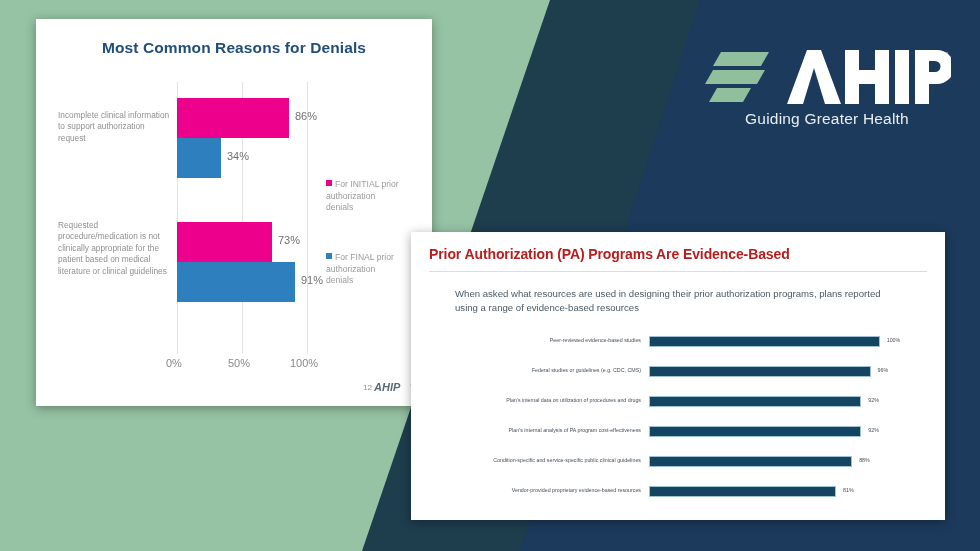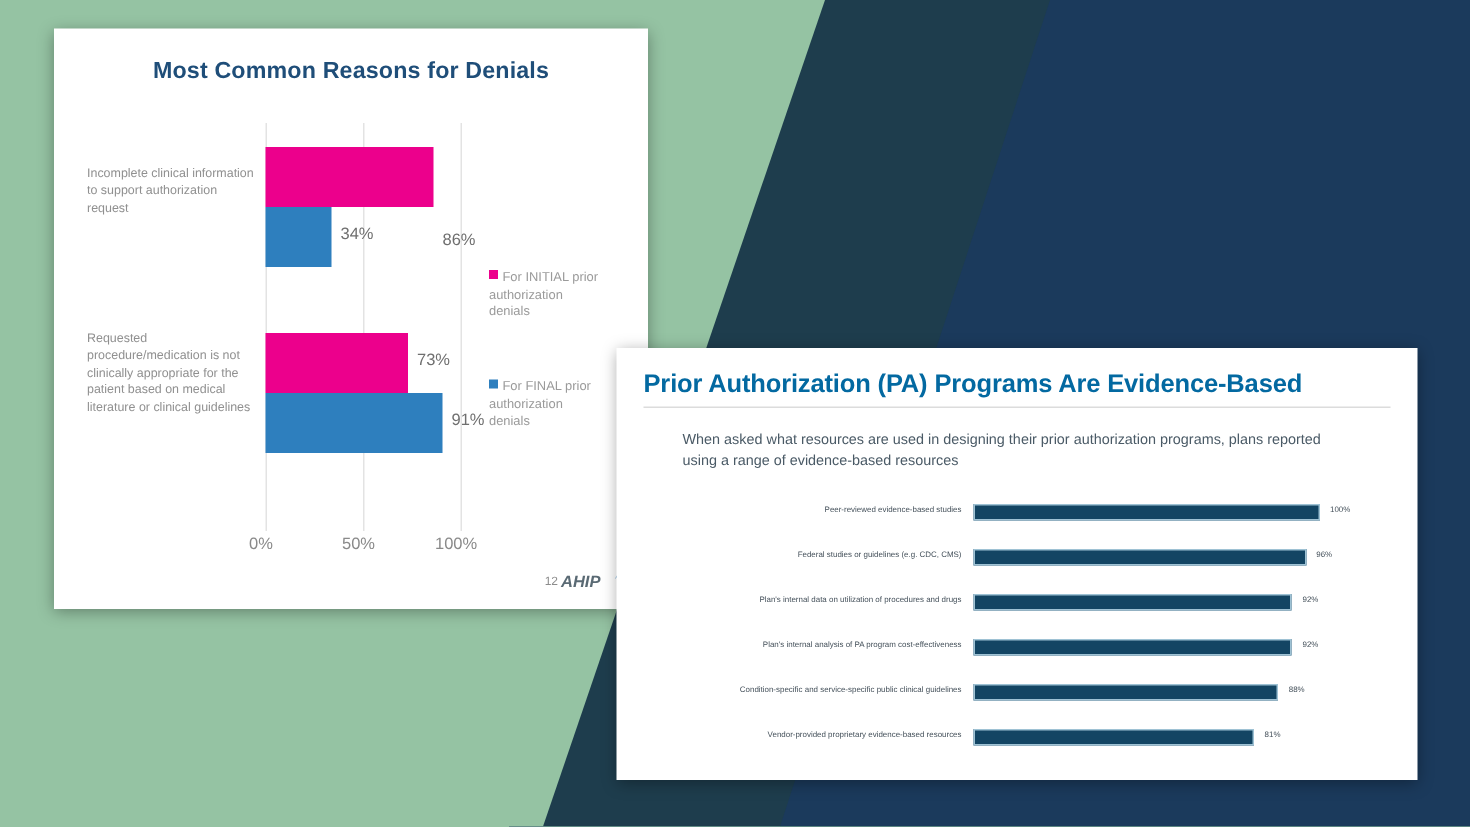--- a/index.html
+++ b/index.html
@@ -55,21 +55,21 @@
   .legend .sw.pink{background:#EC008C;}
   .legend .sw.blue{background:#2E7FBE;}
 
   .pagenum{position:absolute;right:60px;bottom:14px;font-size:8px;color:#8c8c8c;}
   .ahip-small{position:absolute;right:6px;bottom:8px;width:54px;height:24px;}
 
   
   #slide2{left:411px;top:232px;width:534px;height:288px;}
   #slide2 .s2-title{
     position:absolute;left:18px;top:14px;
-    font-size:17px;font-weight:bold;color:#0369a1;letter-spacing:-.1px;
+    font-size:14px;font-weight:bold;color:#b91c1c;letter-spacing:-.1px;
   }
   #slide2 .s2-rule{position:absolute;left:18px;right:18px;top:39px;height:1px;background:#dcdcdc;}
   #slide2 .s2-sub{
     position:absolute;left:44px;right:44px;top:55px;
     font-size:9.6px;line-height:14px;color:#4a5a66;
   }
   .s2-rows{position:absolute;left:18px;right:18px;top:96px;}
   .s2-row{position:relative;height:30px;}
   .s2-rowlabel{
     position:absolute;left:0;width:212px;top:8px;text-align:right;
@@ -102,21 +102,21 @@
 
     <div class="s1-plot">
 
       <div class="gridline gl0"></div>
       <div class="gridline gl50"></div>
       <div class="gridline gl100"></div>
 
       <div class="catlabel" style="left:4px;top:36px;">Incomplete clinical information to support authorization request</div>
 
       <div class="bar pink" style="left:123px;top:24px;width:112px;"></div>
-      <div class="vallabel" style="left:241px;top:36px;margin-top:44px;">86%</div>
+      <div class="vallabel" style="left:241px;top:36px;">86%</div>
 
       <div class="bar blue" style="left:123px;top:64px;width:44px;"></div>
       <div class="vallabel" style="left:173px;top:76px;text-align:right;">34%</div>
 
       <div class="catlabel" style="left:4px;top:146px;">Requested procedure/medication is not clinically appropriate for the patient based on medical literature or clinical guidelines</div>
 
       <div class="bar pink" style="left:123px;top:148px;width:95px;"></div>
       <div class="vallabel" style="left:224px;top:160px;">73%</div>
 
       <div class="bar blue" style="left:123px;top:188px;width:118px;"></div>
@@ -196,14 +196,35 @@
         <div class="s2-rowlabel">Vendor-provided proprietary evidence-based resources</div>
         <div class="s2-track">
           <div class="s2-bar" style="width:67.3%"></div>
           <div class="s2-val" style="left:69.8%">81%</div>
         </div>
       </div>
 
     </div>
   </div>
 
+  <div id="ahip-logo">
+    <svg class="ahip-word" viewBox="0 0 248 66">
+
+      <polygon points="18,8  66,8  58,22  10,22" fill="#8FBF9D"></polygon>
+      <polygon points="10,26 62,26 54,40 2,40" fill="#8FBF9D"></polygon>
+      <polygon points="14,44 48,44 40,58 6,58" fill="#8FBF9D"></polygon>
+
+      <polygon points="84,60 104,6 118,6 138,60 122,60 111,24 100,60" fill="#FFFFFF"></polygon>
+
+      <rect x="142" y="6" width="14" height="54" fill="#FFFFFF"></rect>
+      <rect x="156" y="26" width="16" height="14" fill="#FFFFFF"></rect>
+      <rect x="172" y="6" width="14" height="54" fill="#FFFFFF"></rect>
+
+      <rect x="192" y="6" width="14" height="54" fill="#FFFFFF"></rect>
+
+      <rect x="212" y="6" width="14" height="54" fill="#FFFFFF"></rect>
+      <path d="M226 6 h8 a17 17 0 0 1 0 34 h-8 v-12 h6 a5.5 5.5 0 0 0 0-11 h-6 z" fill="#FFFFFF"></path>
+      <text x="238" y="13" font-family="Liberation Sans, sans-serif" font-size="7" fill="#FFFFFF">™</text>
+    </svg>
+    <div class="ahip-tag">Guiding Greater Health</div>
+  </div>
 
 </div>
 
 </body></html>

